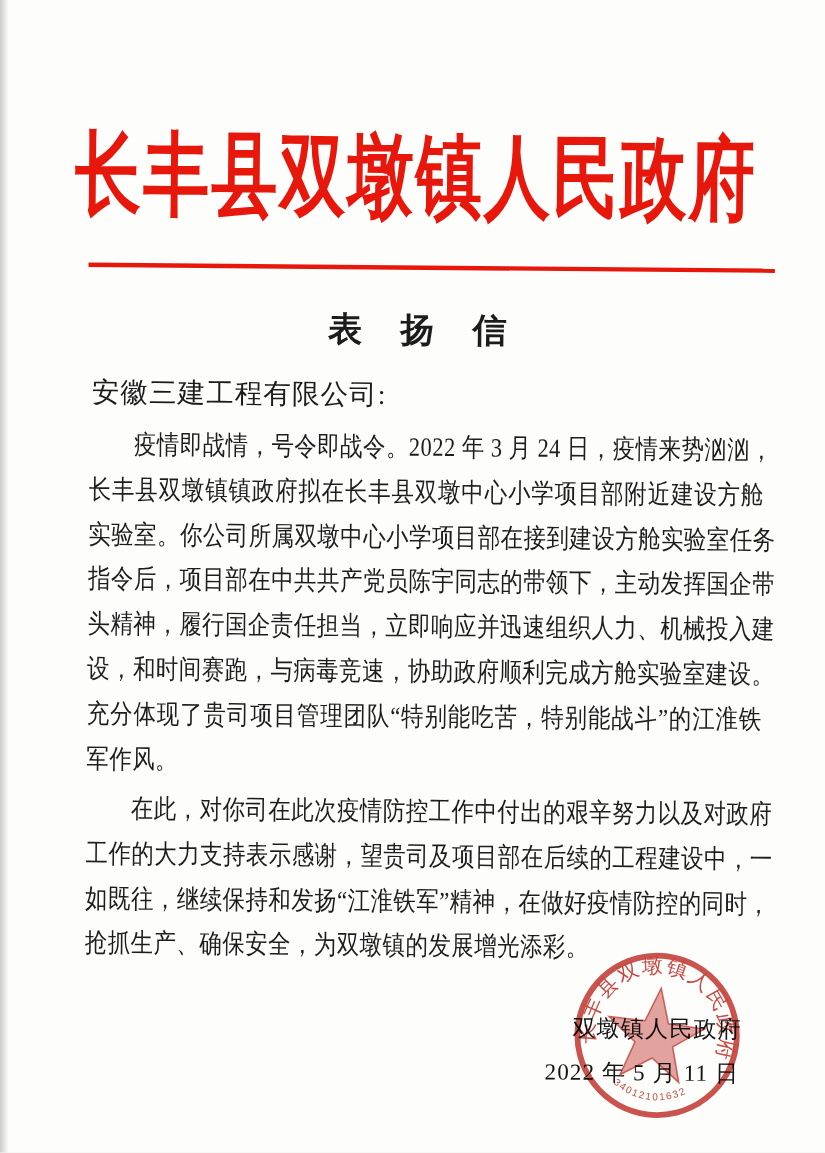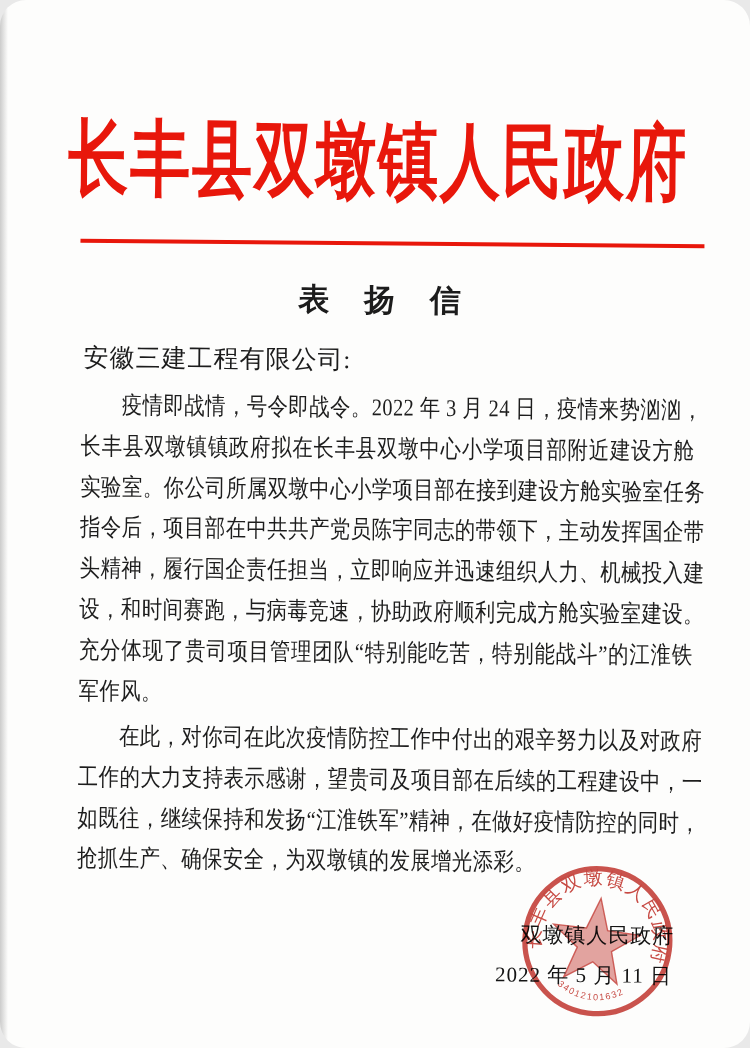--- a/index.html
+++ b/index.html
@@ -1,19 +1,19 @@
 <!DOCTYPE html>
 <html><head>
 <meta charset="utf-8">
 <style>
   html,body{margin:0;padding:0;}
   body{background:#e9e9e9;font-family:"Liberation Serif", serif;}
   .page{
     position:relative;width:750px;height:1048px;margin:0 auto;
-    background:#fdfdfc;overflow:hidden;border-radius:26px;
+    background:#fdfdfc;overflow:hidden;
   }
   .scan-edge{
     position:absolute;left:0;top:0;width:8px;height:100%;
     background:linear-gradient(to right, rgba(130,130,130,.40), rgba(255,255,255,0));
     pointer-events:none;
   }
   .content{position:absolute;inset:0;transform:rotate(.5deg);transform-origin:0 524px;}
   .letterhead{
     position:absolute;top:117px;left:0;width:100%;margin:0;
     text-align:center;font-size:60px;line-height:82px;font-weight:bold;

